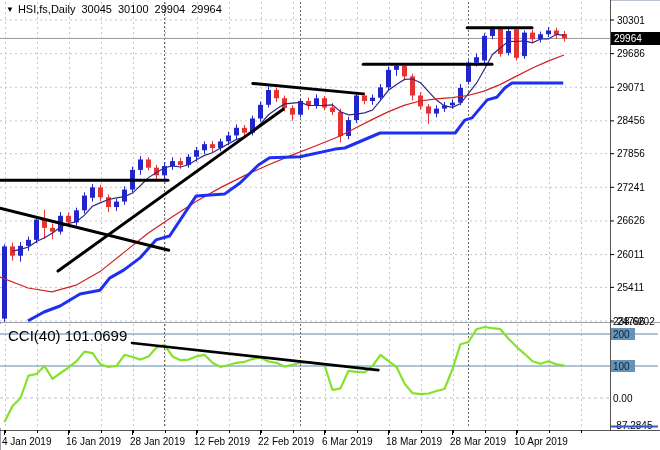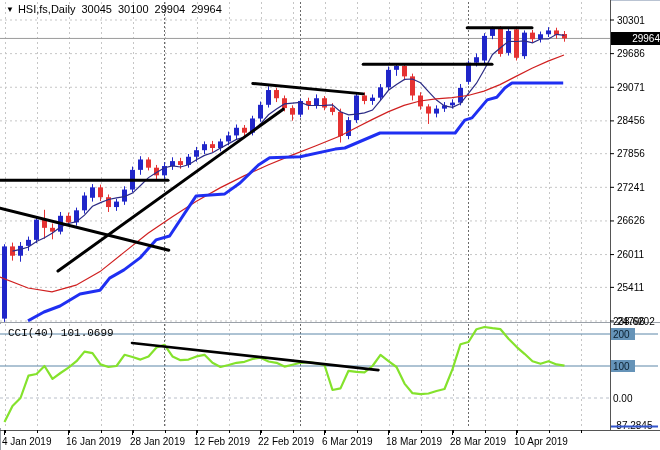--- a/index.html
+++ b/index.html
@@ -1,25 +1,25 @@
 <!DOCTYPE html>
 <html><head>
 <meta charset="utf-8">
 <style>
   html,body{margin:0;padding:0;background:#fff;}
   body{width:660px;height:450px;position:relative;overflow:hidden;
        font-family:"Liberation Sans",sans-serif;}
   #frame{position:absolute;left:0;top:0;width:660px;height:450px;
          border-top:1px solid #b9c3d2;border-left:1px solid #9aa0a8;box-sizing:border-box;}
   svg{position:absolute;left:0;top:0;}
-  .overlay{position:absolute;color:#000;white-space:nowrap;text-align:right;}
+  .overlay{position:absolute;color:#000;white-space:nowrap;}
   #title-bar{left:6px;top:3px;font-size:11px;}
   #title-bar .arrow{font-size:8px;display:inline-block;transform:translateY(-1px);margin-right:4px;}
   #title-bar .num{margin-left:6px;}
-  #cci-label{left:8px;top:327px;font-size:11px;font-family:Liberation Mono, monospace;}
+  #cci-label{left:8px;top:327px;font-size:15px;}
   #price-badge{left:611px;top:32px;width:46px;height:13px;background:#000;color:#fff;
                font-size:10px;line-height:13px;padding-left:3px;}
   text{font-family:"Liberation Sans",sans-serif;}
 </style>
 </head>
 <body>
 
 <div id="frame"></div>
 <svg id="chart" width="660" height="450">
     <defs>

